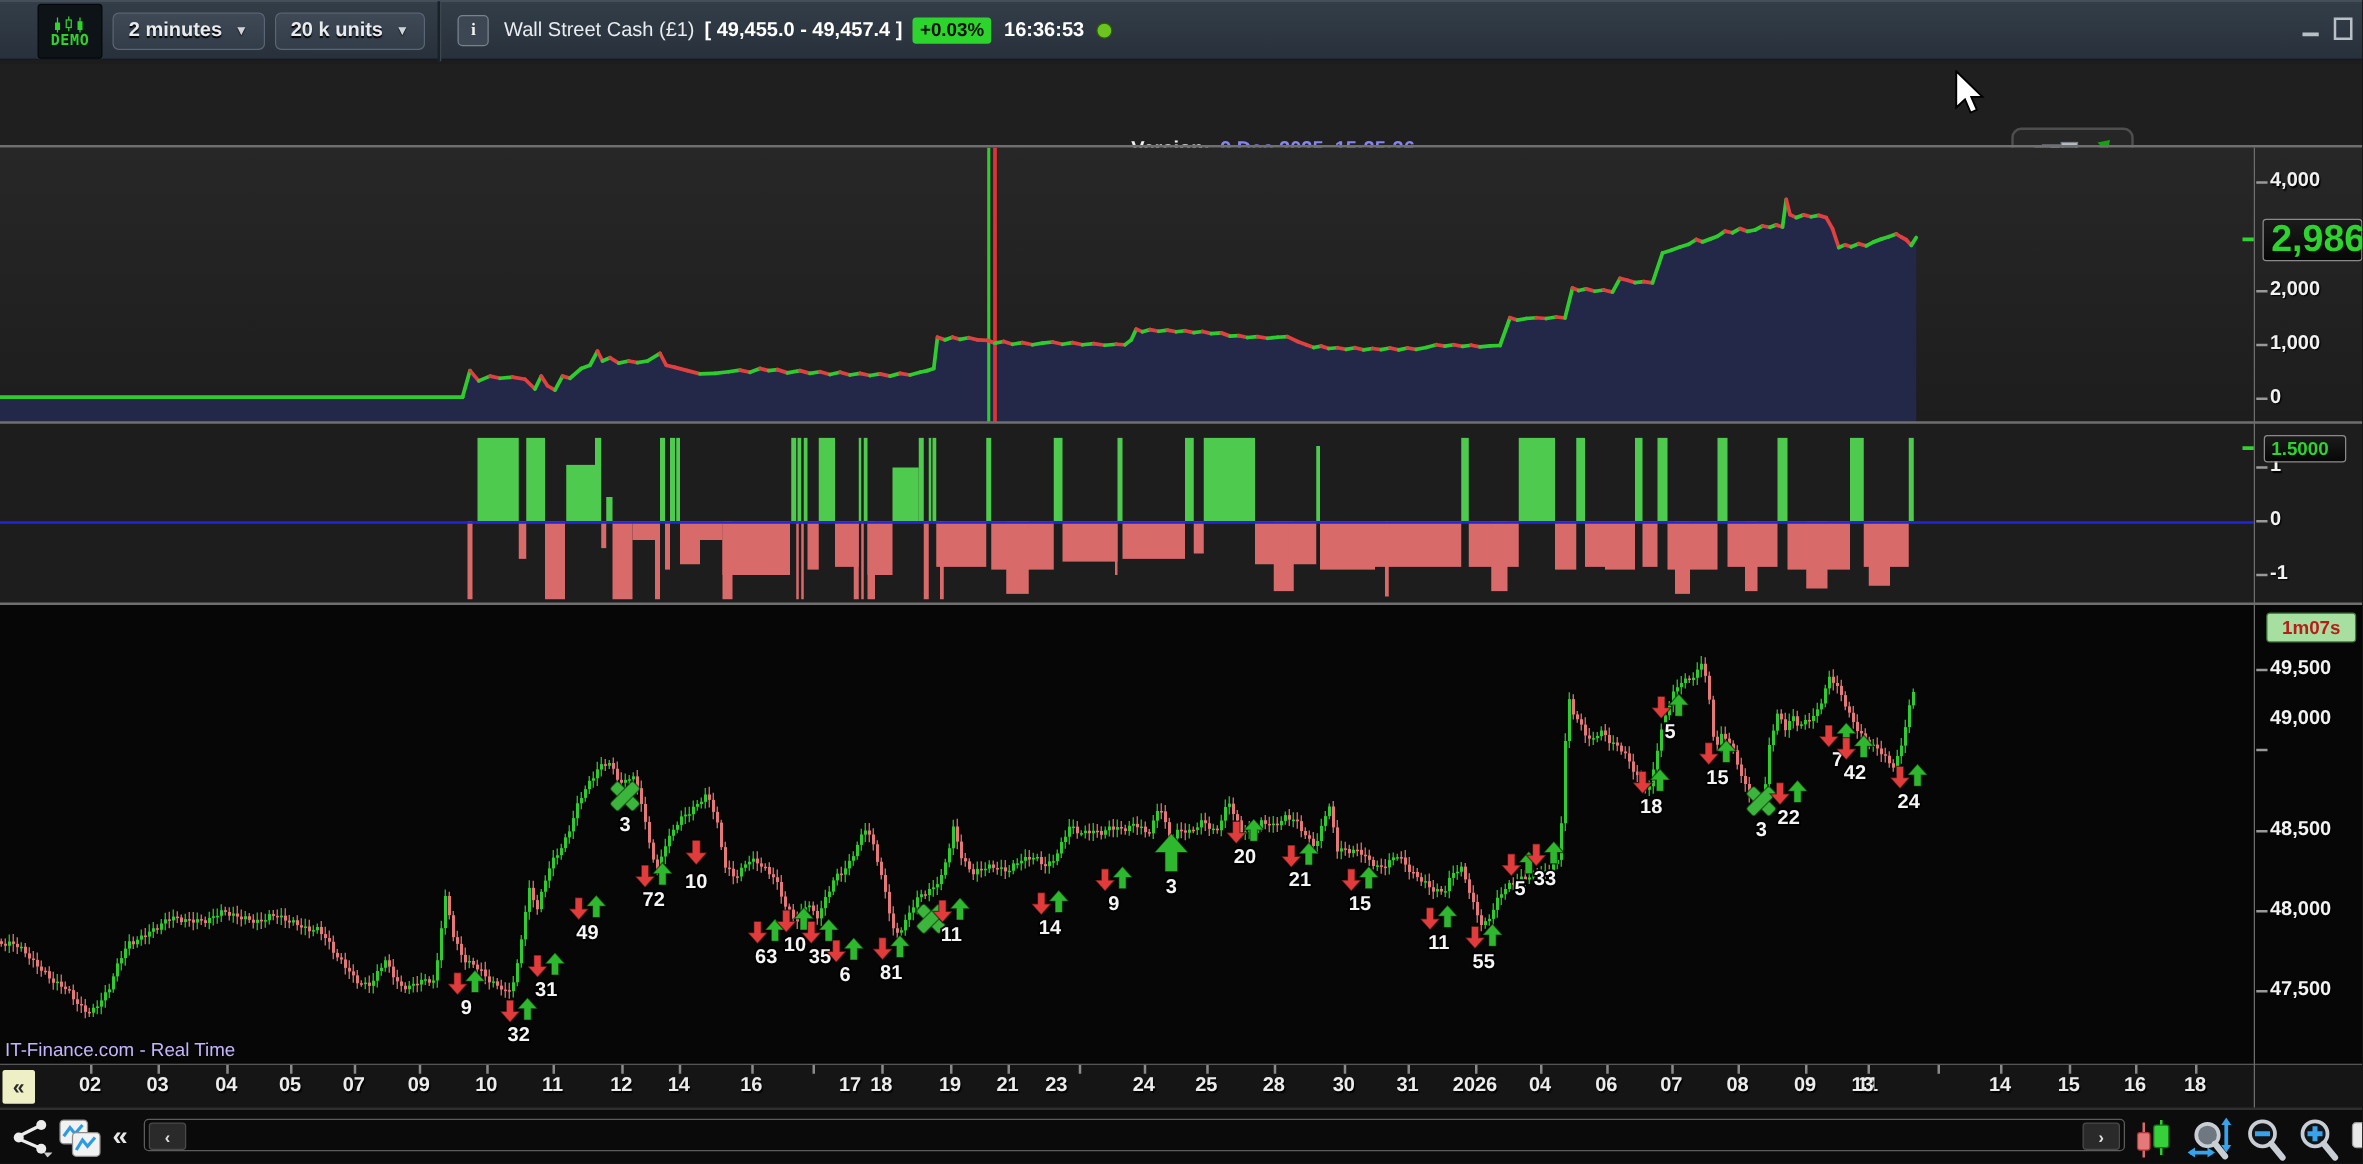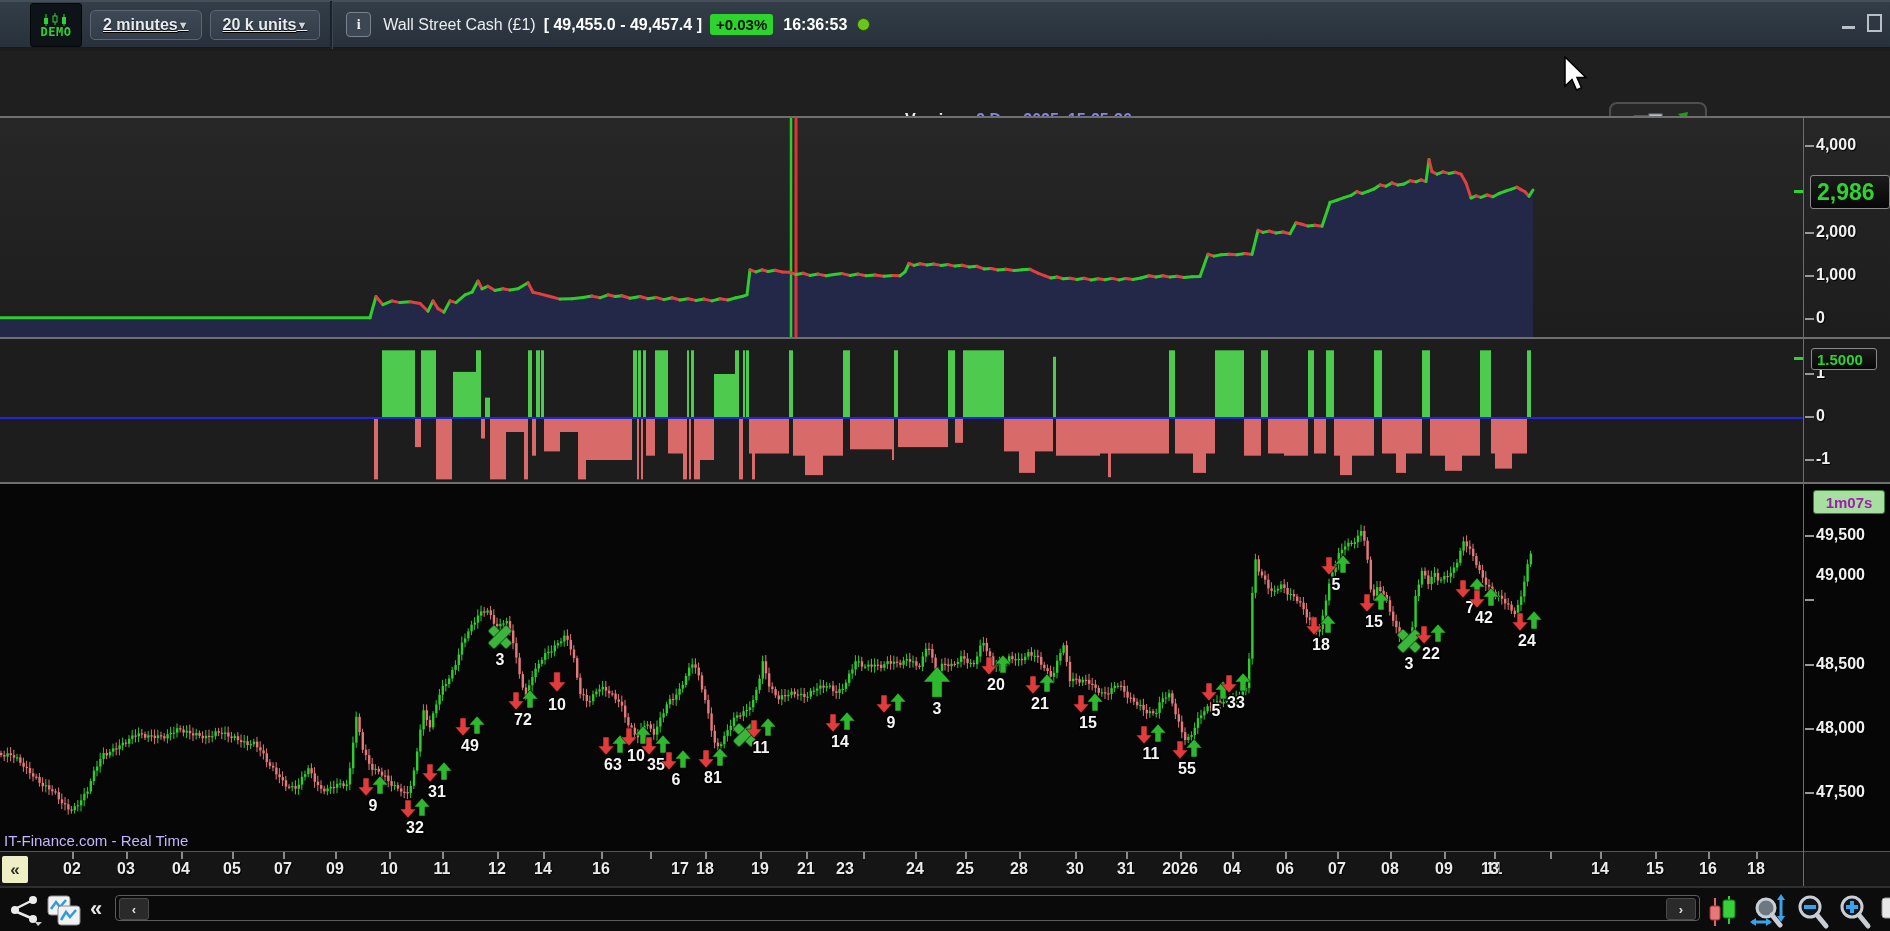--- a/index.html
+++ b/index.html
@@ -13,21 +13,21 @@
   #demo-box{width:50px;height:42px;margin-left:3px;background:#0e1318;border:1px solid #05080b;
             border-radius:3px;display:flex;flex-direction:column;align-items:center;justify-content:center;}
   #demo-box .demo-text{color:#2fd32f;font-weight:bold;font-size:12px;letter-spacing:.5px;
             font-family:"DejaVu Sans Mono",monospace;line-height:10px;}
   #tf-buttons{display:flex;align-items:center;gap:6px;margin-left:9px;}
   .tfbtn{background:linear-gradient(#3e4955,#333d49);border:1px solid #5a6673;border-radius:5px;
          color:#e7ebef;font-weight:bold;font-size:16px;padding:5px 9px;min-width:14px;text-align:center;
          text-shadow:0 1px 1px #000;}
   .drop{background:linear-gradient(#3e4955,#333d49);border:1px solid #5a6673;border-radius:5px;
         color:#e7ebef;font-weight:bold;font-size:16px;padding:5px 12px;margin-left:8px;
-        display:flex;align-items:center;text-shadow:0 1px 1px #000;text-decoration:underline;}
+        display:flex;align-items:center;gap:10px;text-shadow:0 1px 1px #000;}
   .chev{font-size:11px;color:#cdd3d9;}
   .tb-divider{width:2px;height:48px;background:#1a2128;margin-left:10px;box-shadow:1px 0 0 #3c4651;}
   #info-icon{width:23px;height:23px;margin-left:14px;background:#3c4753;border:1px solid #79838e;
              border-radius:4px;color:#f2f2f2;font-weight:bold;font-size:14px;display:flex;
              align-items:center;justify-content:center;font-family:"Liberation Serif",serif;}
   #instrument{color:#e9edf0;font-size:16px;margin-left:12px;}
   #bidask{color:#ffffff;font-weight:bold;font-size:16px;margin-left:8px;}
   #change-badge{background:#2ed42e;color:#031003;font-weight:bold;font-size:15px;border-radius:3px;
                 padding:2px 6px;margin-left:8px;}
   #clock{color:#fff;font-weight:bold;font-size:16px;margin-left:10px;}
@@ -48,26 +48,26 @@
   #price-panel{top:484px;height:367px;background:#060606;}
   .hsep{position:absolute;left:0;width:1890px;height:2px;background:#6f6f6f;z-index:6;}
   #axis-line{position:absolute;left:1803px;top:118px;width:1px;height:768px;background:#6d6d6d;z-index:6;}
   .panel svg{position:absolute;left:0;top:0;}
   .axlabel{position:absolute;left:1816px;color:#f2f2f2;font-weight:bold;font-size:16px;
            text-shadow:1px 1px 1px #000;z-index:7;}
   .axtick{position:absolute;left:1805px;width:9px;height:2px;background:#999;z-index:7;}
   .greentick{position:absolute;left:1794px;width:9px;height:3px;background:#2fd32f;z-index:8;}
   #equity-current{position:absolute;left:1810px;top:175px;width:80px;height:34px;z-index:8;
       background:linear-gradient(#1b1b1b,#070707);border:1px solid #8a8a8a;border-radius:3px;
-      color:#2fd32f;font-weight:bold;font-size:23px;display:flex;align-items:center;padding-left:6px;box-sizing:border-box;}
+      color:#2fd32f;font-weight:bold;font-size:30px;display:flex;align-items:center;padding-left:6px;box-sizing:border-box;}
   #hist-current{position:absolute;left:1811px;top:348px;width:66px;height:22px;z-index:8;
       background:linear-gradient(#1b1b1b,#070707);border:1px solid #8a8a8a;border-radius:3px;
       color:#2fd32f;font-weight:bold;font-size:15px;display:flex;align-items:center;padding-left:5px;box-sizing:border-box;}
   #countdown{position:absolute;left:1813px;top:490px;width:70px;height:22px;z-index:8;
-      background:#a6dfa0;border:1px solid #3f7a3a;border-radius:3px;color:#a21caf;font-weight:bold;
+      background:#a6dfa0;border:1px solid #3f7a3a;border-radius:3px;color:#b91c1c;font-weight:bold;
       font-size:15px;display:flex;align-items:center;justify-content:center;}
   #watermark{position:absolute;left:4px;top:832px;color:#c4b5fd;font-size:15px;z-index:7;}
   #zero-line{position:absolute;left:0;top:417px;width:1803px;height:2px;background:#2424dd;z-index:5;}
   
   #time-axis{position:absolute;left:0;top:851px;width:1890px;height:35px;background:#151515;
              border-top:1px solid #565656;box-sizing:border-box;}
   .tlabel{position:absolute;top:8px;transform:translateX(-50%);color:#ececec;font-weight:bold;
           font-size:16px;text-shadow:1px 1px 1px #000;}
   .ttick{position:absolute;top:0;width:2px;height:7px;background:#8a8a8a;}
   #axis-back{position:absolute;left:2px;top:4px;width:26px;height:27px;background:#efefc6;

